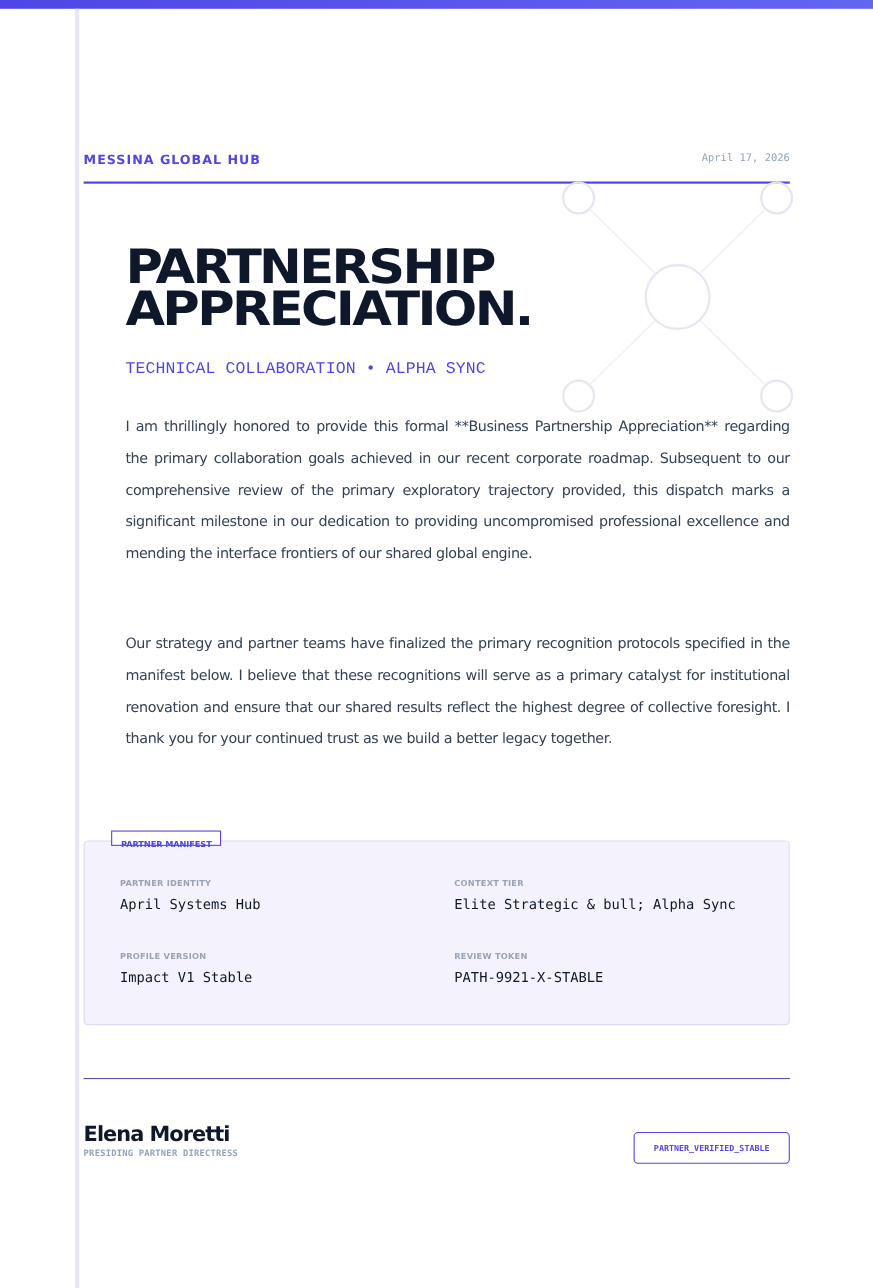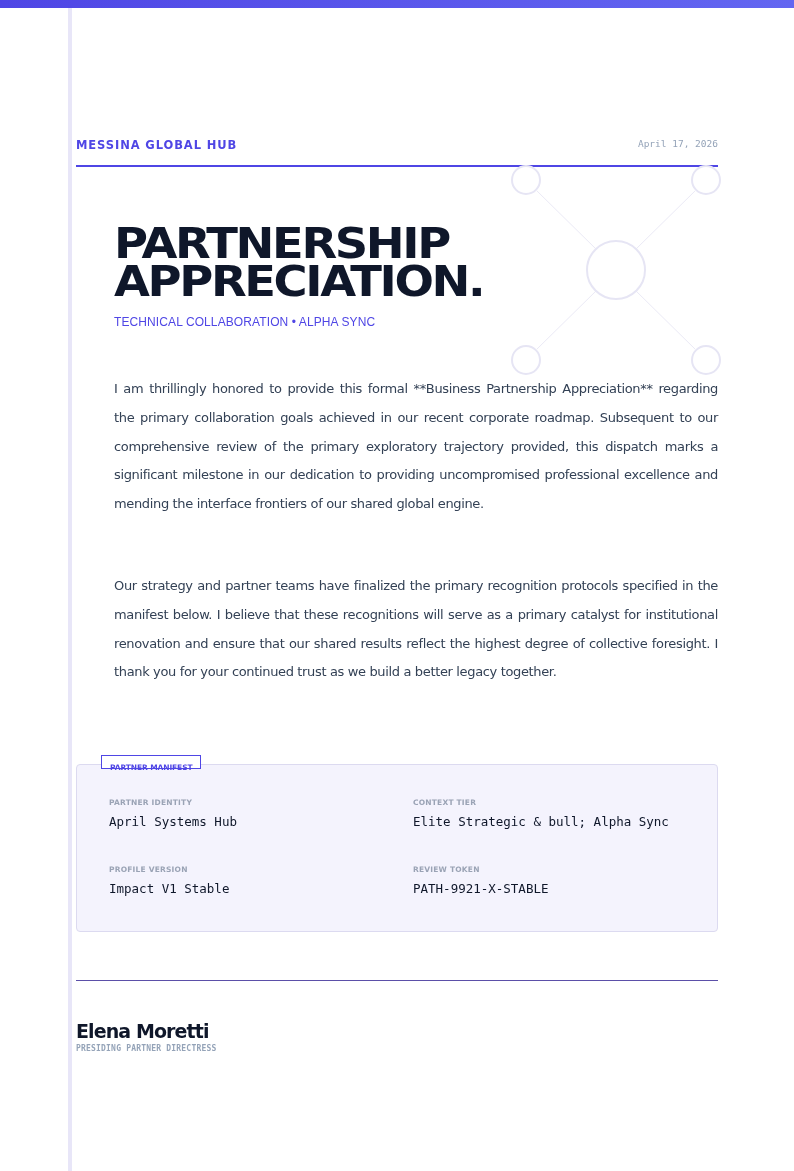--- a/index.html
+++ b/index.html
@@ -36,22 +36,22 @@
       position: absolute; left: 424px; top: 160px; width: 240px; height: 220px;
     }
 
     .hero { position: absolute; left: 38px; top: 224px; width: 560px; }
     .title {
       font-family: "DejaVu Sans", sans-serif; font-weight: bold; font-size: 43px;
       line-height: 38px; letter-spacing: -2.2px; color: #0f172a;
       transform: scaleX(1.08); transform-origin: left top;
     }
     .subtitle {
-      margin-top: 15px;
-      font-family: Liberation Sans, sans-serif; font-size: 12px; color: #4f46e5;
+      margin-top: 27px;
+      font-family: Liberation Mono, monospace; font-size: 15px; color: #4f46e5;
       letter-spacing: 0.1px;
     }
 
     .body-text {
       position: absolute; left: 38px; width: 604px;
       font-family: "DejaVu Sans", sans-serif; font-size: 13px; line-height: 28.8px;
       color: #334155; text-align: justify; letter-spacing: -0.35px;
     }
     .para-1 { top: 375px; }
     .para-2 { top: 572px; }
@@ -162,13 +162,14 @@
   </div>
   <div class="manifest-tag">PARTNER MANIFEST</div>
 
   <div class="footer-rule"></div>
 
   <div class="signer">
     <div class="signer-name">Elena Moretti</div>
     <div class="signer-role">PRESIDING PARTNER DIRECTRESS</div>
   </div>
 
+  <div class="verify-badge">PARTNER_VERIFIED_STABLE</div>
 </div>
 
 </body></html>

